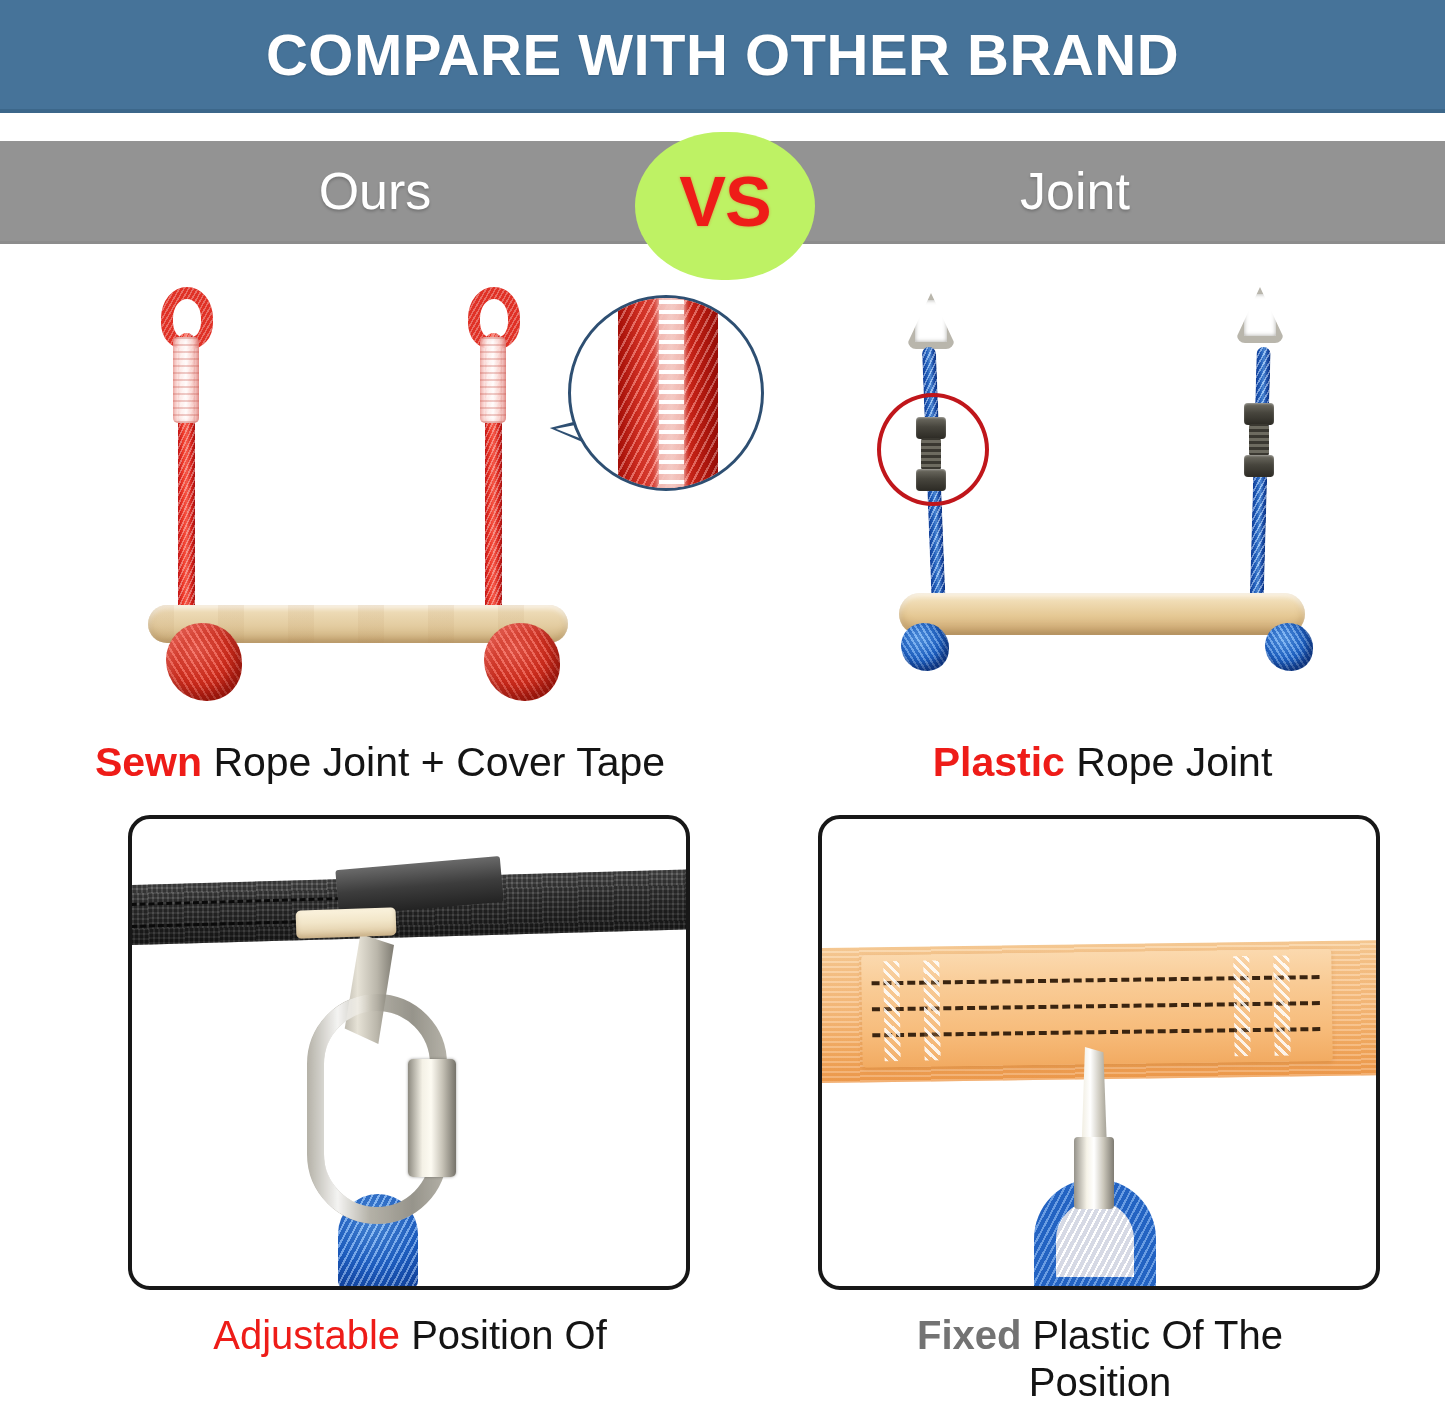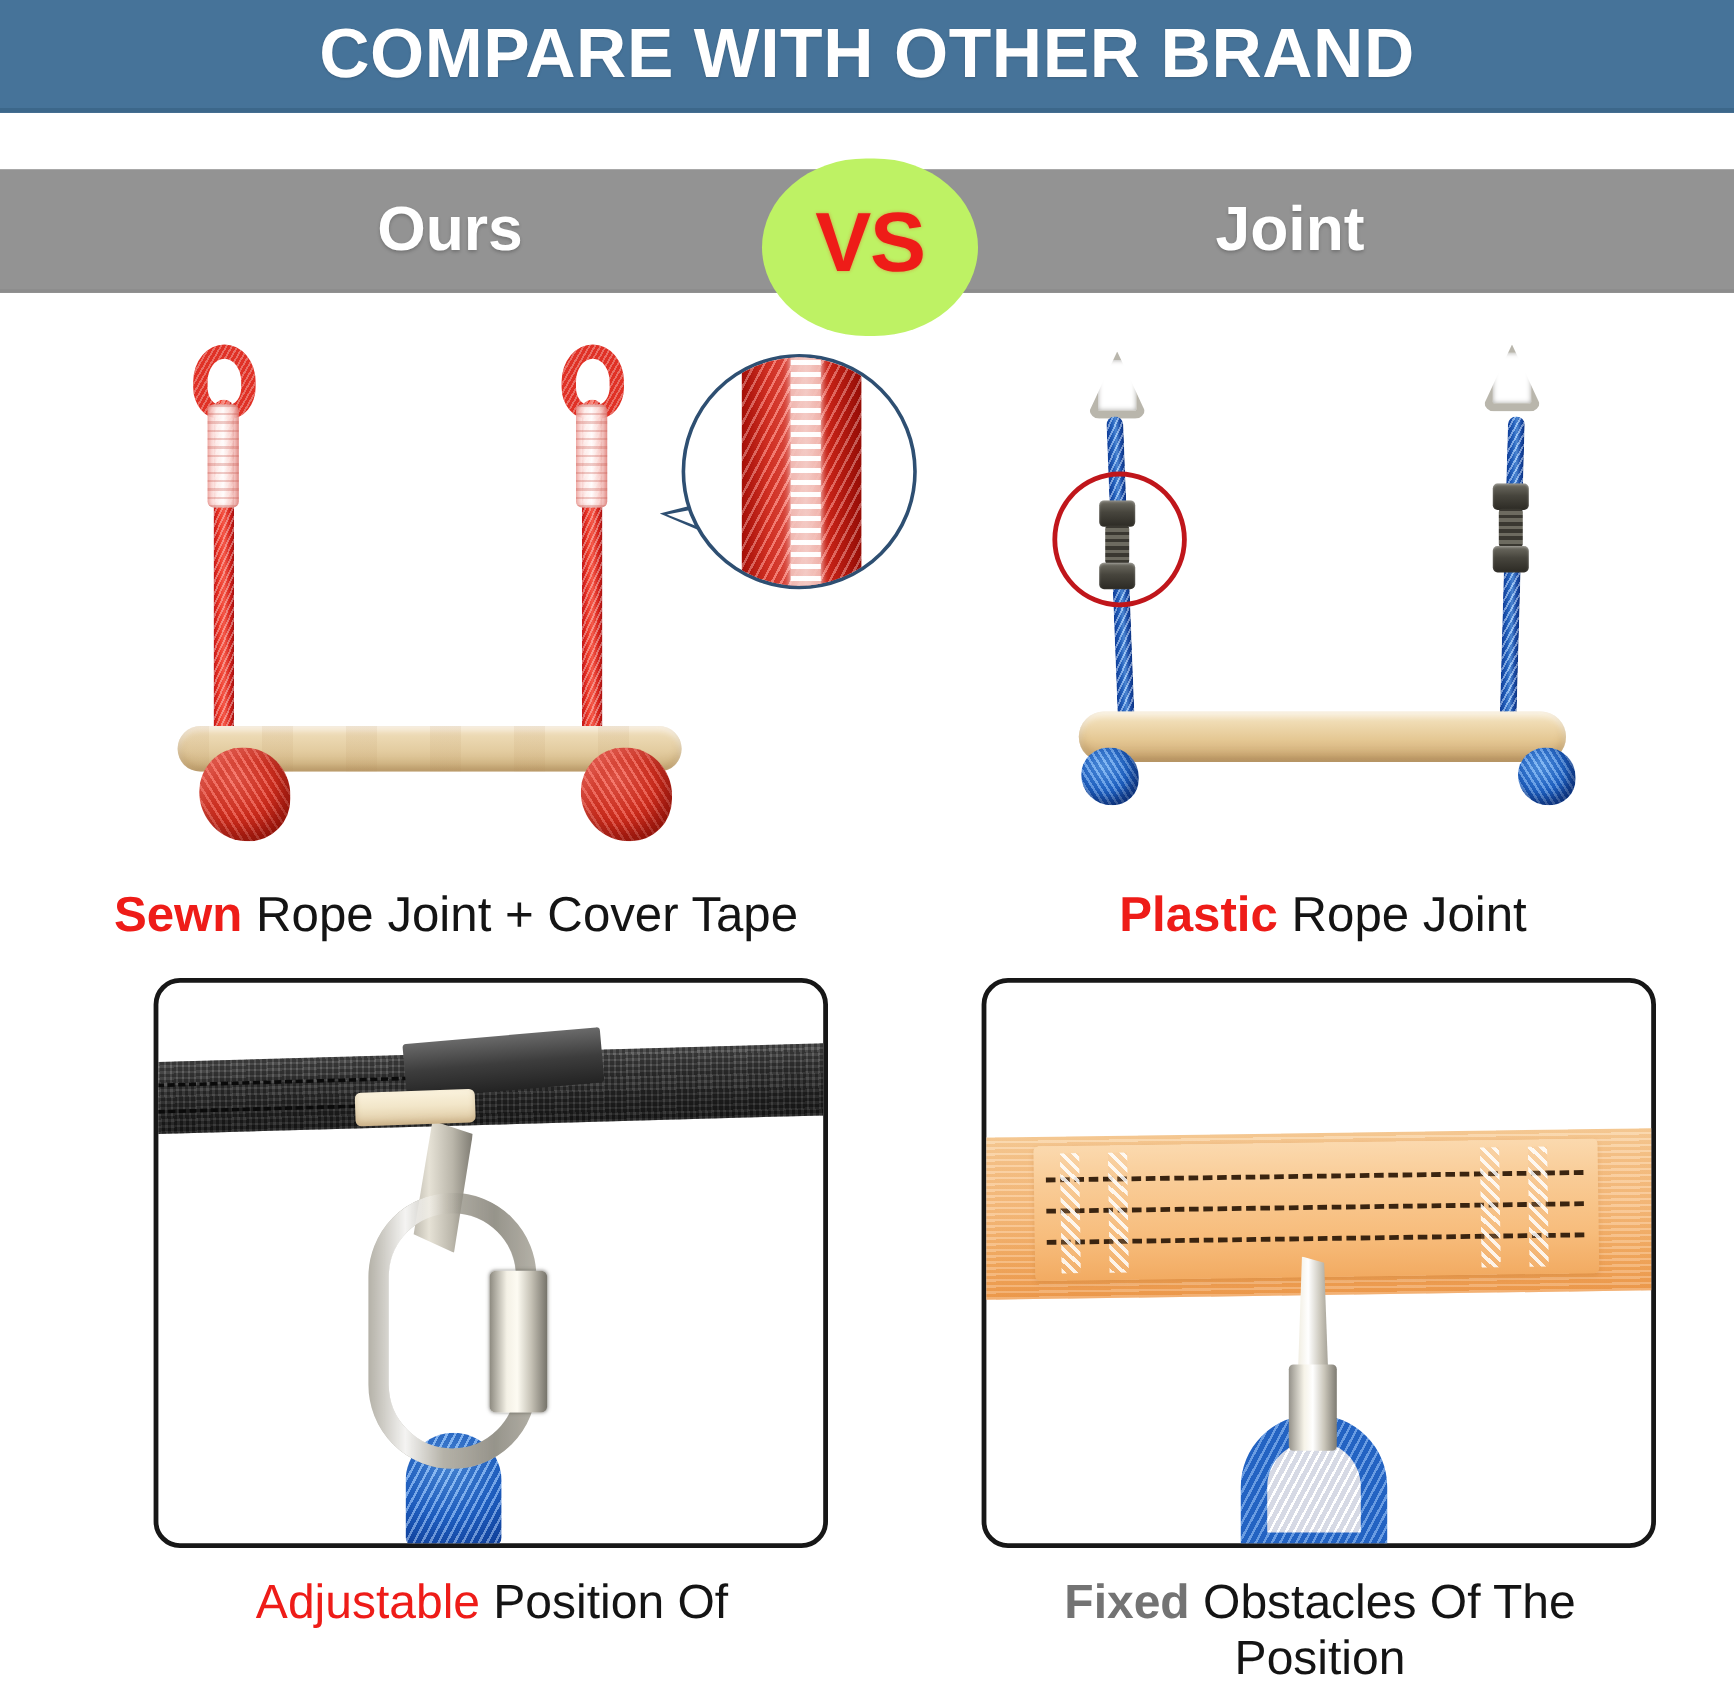--- a/index.html
+++ b/index.html
@@ -18,21 +18,21 @@
     height: 1407px;
     background: #ffffff;
     overflow: hidden;
   }
 
   
   .header-bar {
     position: absolute;
     left: 0; top: 0;
     width: 1445px;
-    height: 94px;
+    height: 113px;
     background: #467399;
     border-bottom: 4px solid #3c678a;
     box-sizing: border-box;
     display: flex;
     align-items: center;
     justify-content: center;
   }
   .header-title {
     color: #ffffff;
     font-size: 58px;
@@ -56,21 +56,21 @@
   }
   .col-label {
     position: absolute;
     top: 0;
     height: 100px;
     display: flex;
     align-items: center;
     justify-content: center;
     color: #ffffff;
     font-size: 52px;
-    font-weight: bold;
+    font-weight: normal;
     line-height: 1;
     text-shadow: 0 2px 3px rgba(0,0,0,0.22);
   }
   .col-label.ours   { left: 150px;  width: 450px; }
   .col-label.others { left: 850px;  width: 450px; }
 
   .vs-badge {
     position: absolute;
     left: 635px;
     top: 132px;
@@ -687,17 +687,17 @@
     </div>
     <div class="rope-loop-blue"></div>
     <div class="small-clip"></div>
     <div class="small-clip-nut"></div>
   </div>
 
   <div class="caption-bottom cb-left">
     <span class="hl" style="color:#ee1c18;font-weight:normal">Adjustable</span><span> Position Of</span><br>
   </div>
   <div class="caption-bottom cb-right">
-    <span class="hl" style="color:#737373;font-weight:bold">Fixed</span><span> Obstacles Of The</span><br>
+    <span class="hl" style="color:#737373;font-weight:bold">Fixed</span><span> Plastic Of The</span><br>
     <span>Position</span>
   </div>
 
 </div>
 
 </body></html>

